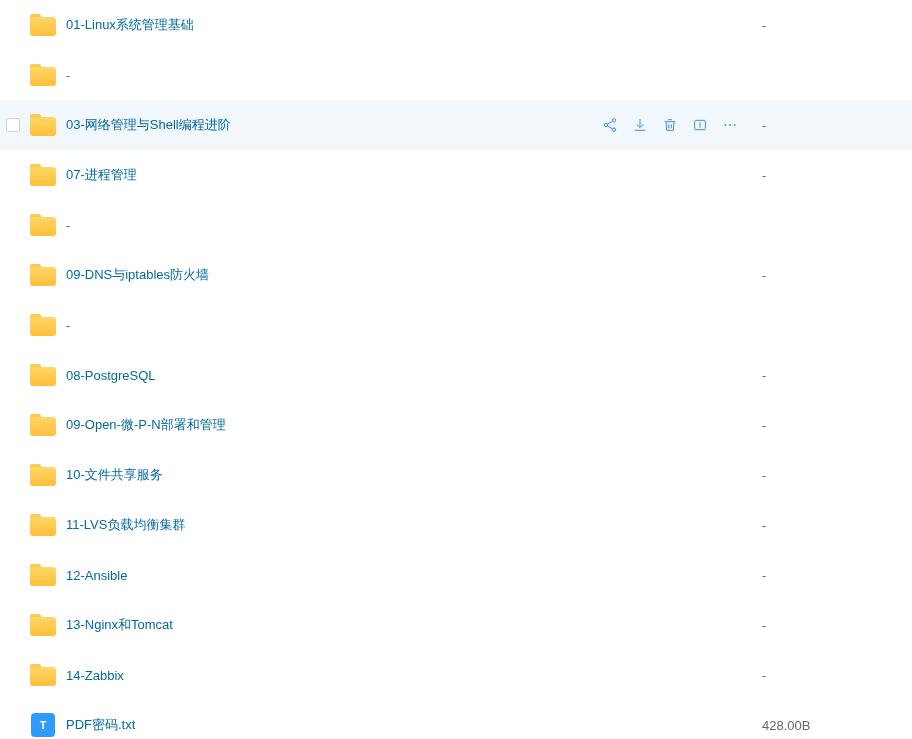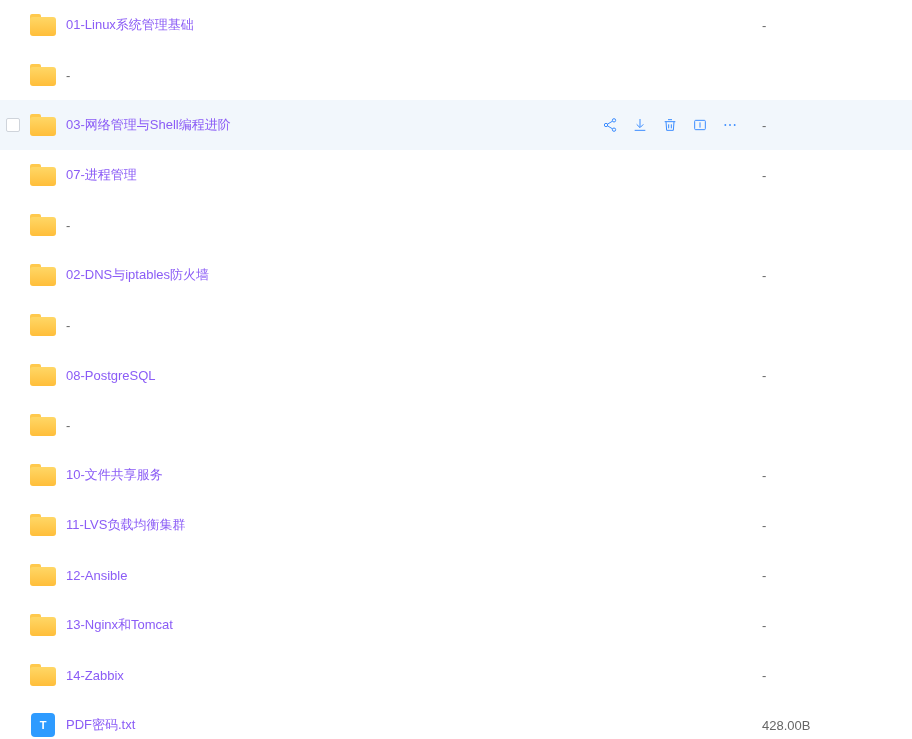--- a/index.html
+++ b/index.html
@@ -75,21 +75,21 @@
     border-radius: 4px;
     color: #fff;
     font-size: 11px;
     font-weight: 600;
     display: flex;
     align-items: center;
     justify-content: center;
   }
   .file-name {
     flex: 1;
-    color: #8b5cf6;
+    color: #0369a1;
     font-size: 13px;
     white-space: nowrap;
     overflow: hidden;
     text-overflow: ellipsis;
   }
   .actions {
     display: flex;
     align-items: center;
     gap: 14px;
     margin-right: 24px;
@@ -216,21 +216,21 @@
       <div class="file-size">-</div>
     </div>
     <div class="file-row">
       <div class="checkbox"></div>
       <div class="icon-wrap">
         <div class="folder-icon">
           <div class="folder-tab"></div>
           <div class="folder-body"></div>
         </div>
       </div>
-      <div class="file-name">02-DNS与iptables防火墙</div>
+      <div class="file-name">09-DNS与iptables防火墙</div>
       <div class="file-size">-</div>
     </div>
     <div class="file-row">
       <div class="checkbox"></div>
       <div class="icon-wrap">
         <div class="folder-icon">
           <div class="folder-tab"></div>
           <div class="folder-body"></div>
         </div>
       </div>
@@ -248,20 +248,21 @@
       <div class="file-size">-</div>
     </div>
     <div class="file-row">
       <div class="checkbox"></div>
       <div class="icon-wrap">
         <div class="folder-icon">
           <div class="folder-tab"></div>
           <div class="folder-body"></div>
         </div>
       </div>
+      <div class="file-name">09-Open-微-P-N部署和管理</div>
       <div class="file-size">-</div>
     </div>
     <div class="file-row">
       <div class="checkbox"></div>
       <div class="icon-wrap">
         <div class="folder-icon">
           <div class="folder-tab"></div>
           <div class="folder-body"></div>
         </div>
       </div>

